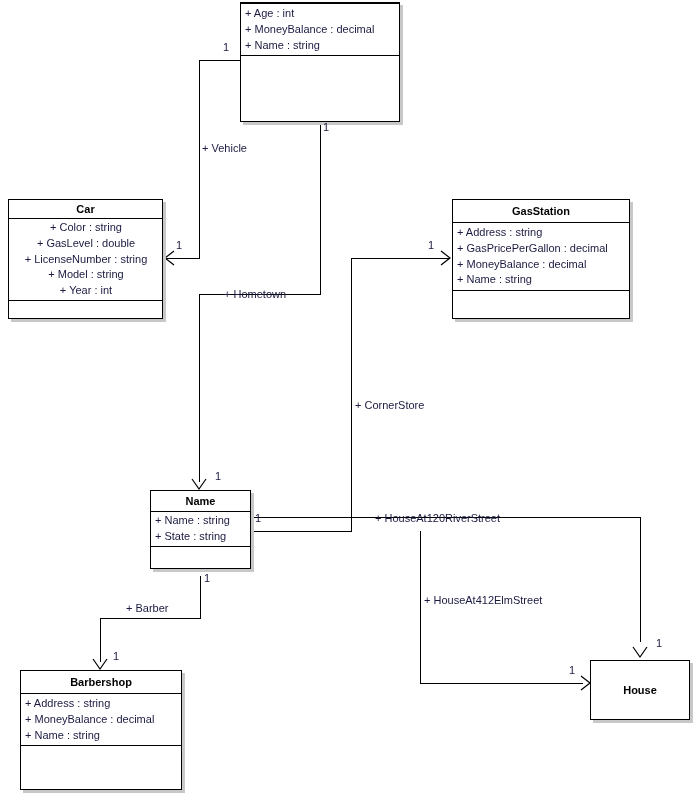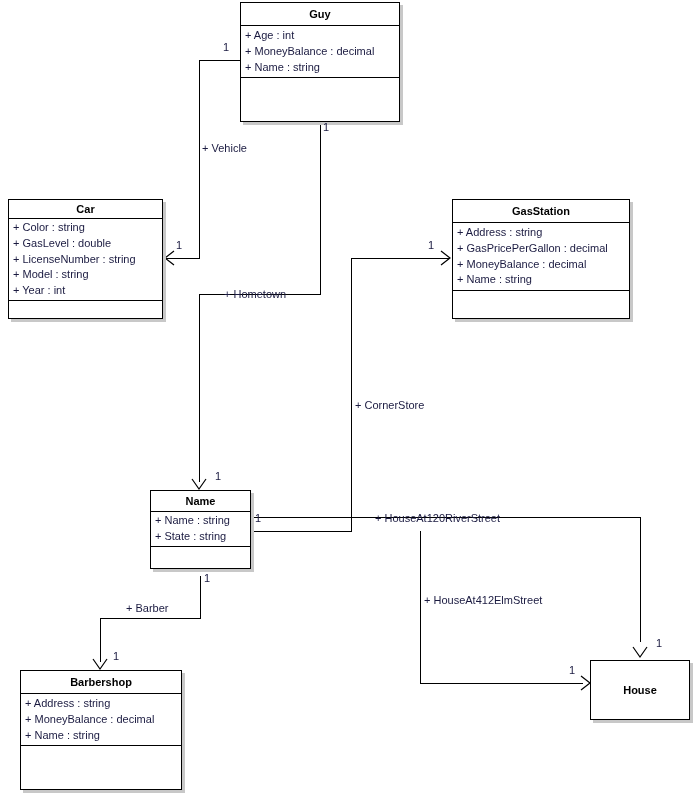--- a/index.html
+++ b/index.html
@@ -135,35 +135,34 @@
   <div class="arrow" style="left:91px;top:654px;">
     <svg width="18" height="18" viewBox="0 0 18 18">
       <polyline points="2,5 9,15 16,5" fill="none" stroke="#000000" stroke-width="1.2"></polyline>
     </svg>
   </div>
   <span class="mult" style="left:204px;top:572px;">1</span>
   <span class="mult" style="left:113px;top:650px;">1</span>
   <span class="edge-label" style="left:126px;top:602px;">+ Barber</span>
 
   <div class="uml-class" style="left:240px;top:2px;width:160px;height:120px;">
-    <div class="uml-title">Guy</div>
     <div class="uml-sep"></div>
     <div class="uml-attrs">
       <div class="uml-attr">+ Age : int</div>
       <div class="uml-attr">+ MoneyBalance : decimal</div>
       <div class="uml-attr">+ Name : string</div>
     </div>
     <div class="uml-sep"></div>
     <div class="uml-ops" style="height:20px;"></div>
   </div>
 
   <div class="uml-class" style="left:8px;top:199px;width:155px;height:120px;">
     <div class="uml-title" style="padding:3px 2px 3px 2px;">Car</div>
     <div class="uml-sep"></div>
-    <div class="uml-attrs" style="padding:1px 0 1px 0;">
+    <div class="uml-attrs" style="padding:1px 0 1px 0;text-align:center;">
       <div class="uml-attr">+ Color : string</div>
       <div class="uml-attr">+ GasLevel : double</div>
       <div class="uml-attr">+ LicenseNumber : string</div>
       <div class="uml-attr">+ Model : string</div>
       <div class="uml-attr">+ Year : int</div>
     </div>
     <div class="uml-sep"></div>
     <div class="uml-ops" style="height:20px;"></div>
   </div>
 

